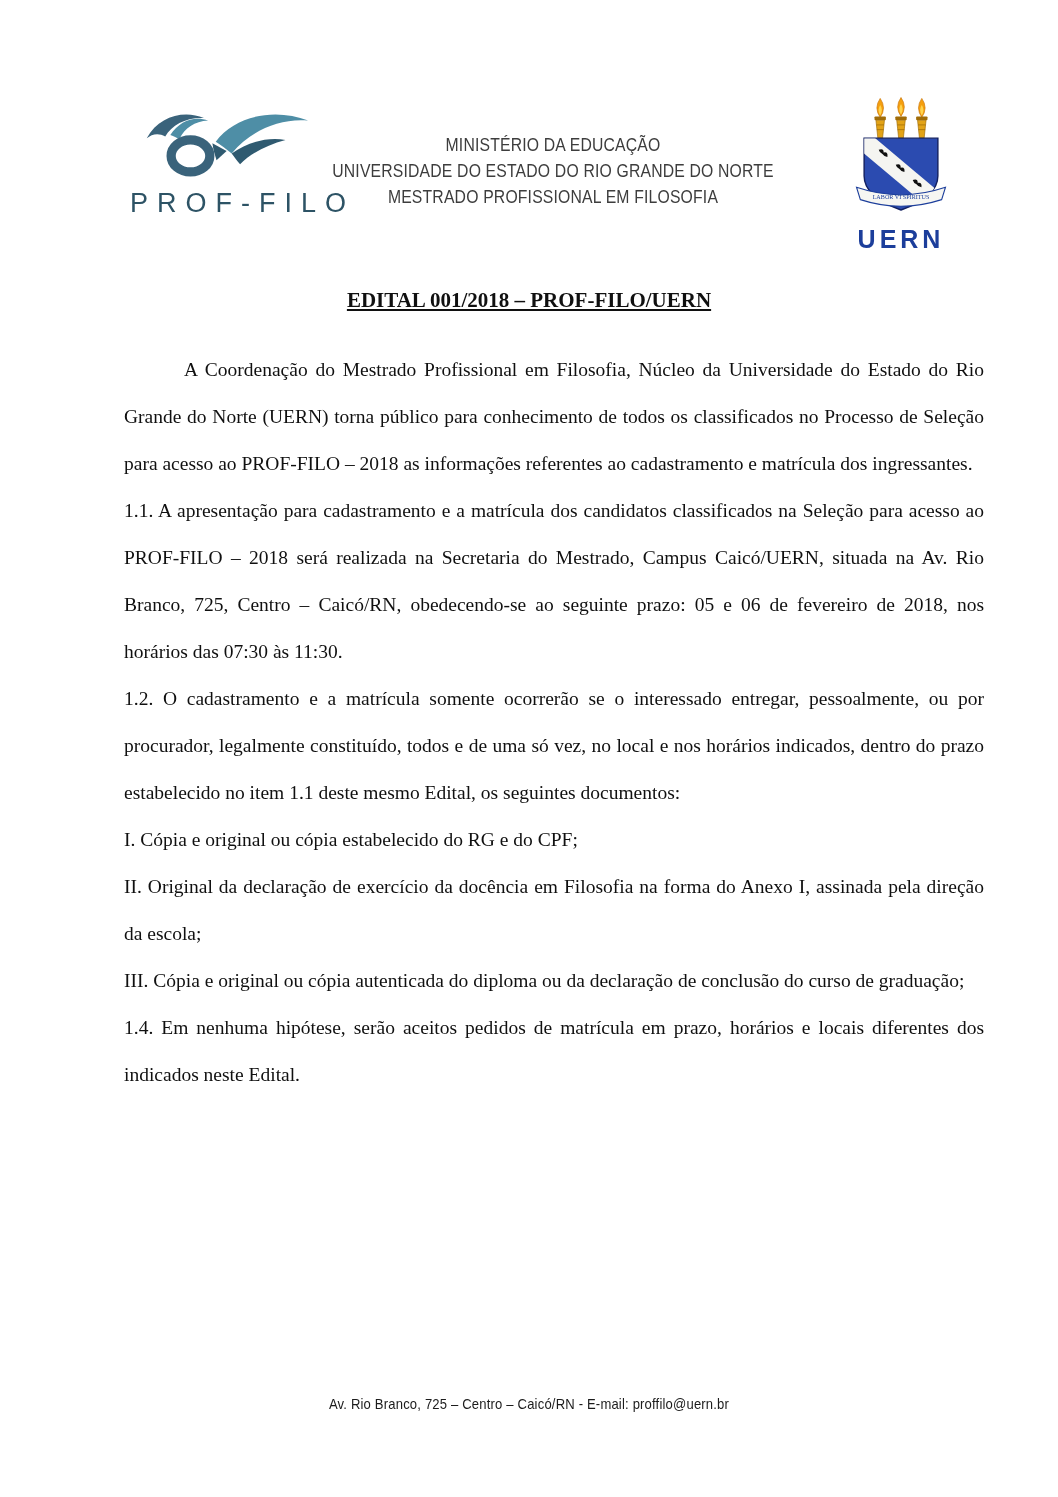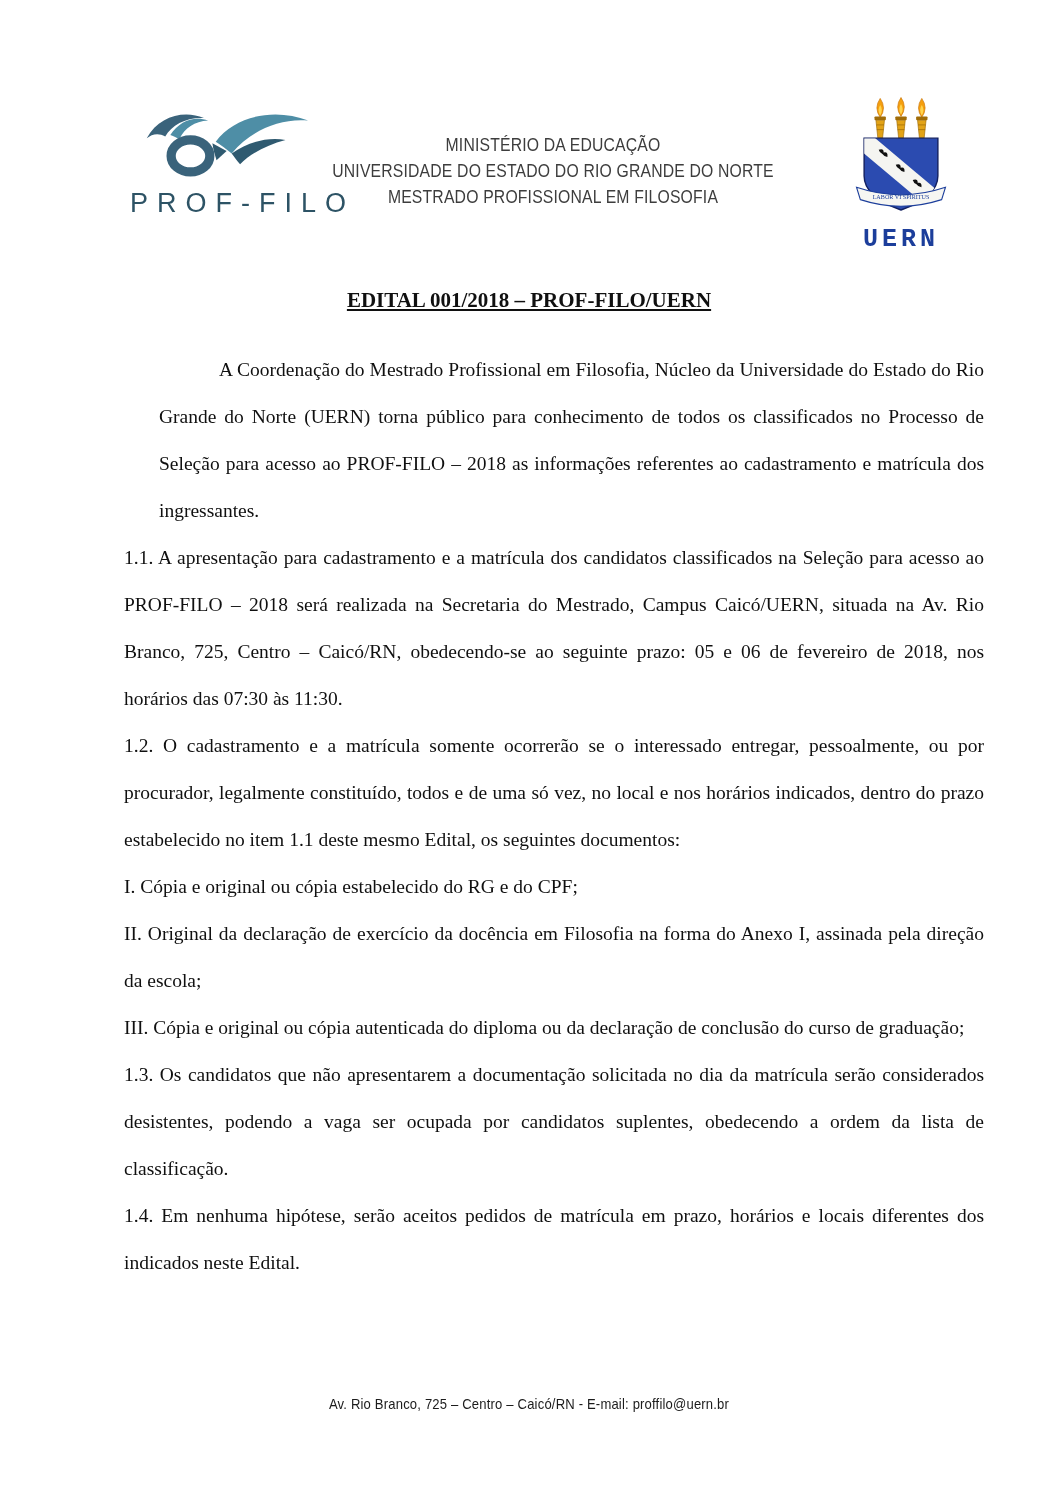--- a/index.html
+++ b/index.html
@@ -50,21 +50,21 @@
     color:var(--header-gray);
     white-space:nowrap;
     letter-spacing:0.2px;
   }
   .logo-right{
     position:absolute;left:846px;top:96px;width:110px;
     text-align:center;
   }
   .logo-right .uern-label{
     margin-top:1px;
-    font-family:Liberation Mono, monospace;
+    font-family:Liberation Sans, sans-serif;
     font-weight:bold;
     font-size:25px;
     letter-spacing:4px;
     color:var(--uern-text-blue);
   }
   
   .doc-title{
     position:absolute;top:276px;left:0;width:100%;
     text-align:center;
     font-size:21px;
@@ -74,21 +74,21 @@
     margin-top:12px;
   }
   
   .doc-body{
     position:absolute;top:346px;left:124px;width:860px;
     font-size:19.5px;
     line-height:47px;
     text-align:justify;
   }
   .doc-body p{margin:0;}
-  .doc-body p.indent{text-indent:60px;margin-left:35px;}
+  .doc-body p.indent{text-indent:60px;}
   .doc-body .bold{font-weight:normal;}
   
   .doc-footer{
     position:absolute;top:1396px;left:0;width:100%;
     text-align:center;
     font-family:"Liberation Sans", sans-serif;
     font-size:14.5px;
     color:#1c1c1c;
     transform:scaleX(0.9);
     letter-spacing:0.2px;
@@ -186,19 +186,18 @@
 
   <h1 class="doc-title">EDITAL 001/2018 – PROF-FILO/UERN</h1>
 
   <main class="doc-body" id="doc-body">
       <p class="indent"><span>A Coordenação do Mestrado Profissional em Filosofia, Núcleo da Universidade do Estado do Rio Grande do Norte (UERN) torna público para conhecimento de todos os classificados no Processo de Seleção para acesso ao PROF-FILO – 2018 as informações referentes ao cadastramento e matrícula dos ingressantes.</span></p>
       <p><span>1.1. A apresentação para cadastramento e a matrícula dos candidatos classificados na Seleção para acesso ao PROF-FILO – 2018 será realizada na Secretaria do Mestrado, Campus Caicó/UERN, situada na Av. Rio Branco, 725, Centro – Caicó/RN, obedecendo-se ao seguinte prazo: </span><span class="bold">05 e 06 de fevereiro de 2018</span><span>, nos horários das </span><span class="bold">07:30 às 11:30.</span></p>
       <p><span>1.2. O cadastramento e a matrícula somente ocorrerão se o interessado entregar, pessoalmente, ou por procurador, legalmente constituído, todos e de uma só vez, no local e nos horários indicados, dentro do prazo estabelecido no item 1.1 deste mesmo Edital, os seguintes documentos:</span></p>
       <p><span>I. Cópia e original ou cópia estabelecido do RG e do CPF;</span></p>
       <p><span>II. Original da declaração de exercício da docência em Filosofia na forma do Anexo I, assinada pela direção da escola;</span></p>
       <p><span>III. Cópia e original ou cópia autenticada do diploma ou da declaração de conclusão do curso de graduação;</span></p>
-      <p><span>1.3. Os candidatos que não apresentarem a documentação solicitada no dia da matrícula serão considerados desistentes, podendo a vaga ser ocupada por candidatos suplentes, obedecendo a ordem da lista de classificação.</span></p>
       <p><span>1.4. Em nenhuma hipótese, serão aceitos pedidos de matrícula em prazo, horários e locais diferentes dos indicados neste Edital.</span></p>
     </main>
 
   <footer class="doc-footer">Av. Rio Branco, 725 – Centro – Caicó/RN - E-mail: proffilo@uern.br</footer>
 
 </div>
 
 </body></html>

